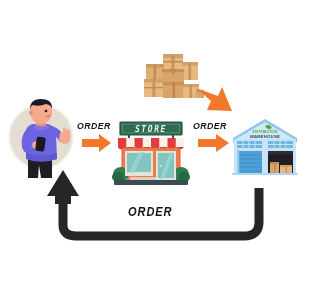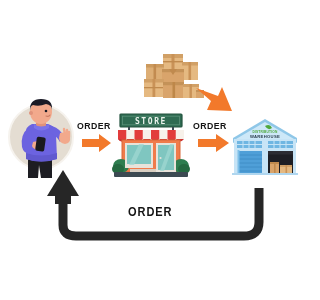--- a/index.html
+++ b/index.html
@@ -11,20 +11,21 @@
     width: 300px;
     height: 300px;
     overflow: hidden;
     font-family: "Liberation Sans", sans-serif;
   }
   #canvas {
     position: relative;
     width: 300px;
     height: 300px;
     background: #ffffff;
+    font-style: italic;
   }
   .abs { position: absolute; }
 
   
   .order-label {
     position: absolute;
     font-family: "Liberation Sans", sans-serif;
     font-weight: bold;
     color: #141414;
     letter-spacing: 0.5px;
@@ -36,21 +37,21 @@
   #order-label-2 { left: 193px; top: 120px; font-size: 9.5px; }
   #order-label-3 { left: 128px; top: 205px; font-size: 12px; letter-spacing: 1px; }
 
   
   .oarrow { position: absolute; }
 
   
   #person-group { left: 8px; top: 95px; width: 72px; height: 85px; }
 
   
-  #store-group { left: 112px; top: 112px; width: 78px; height: 68px; }
+  #store-group { left: 112px; top: 120px; width: 78px; height: 68px; }
 
   
   #warehouse-group { left: 232px; top: 118px; width: 66px; height: 60px; }
 
   
   #boxes-group { left: 142px; top: 52px; width: 62px; height: 52px; }
 
   
   #diagonal-arrow { left: 192px; top: 82px; width: 48px; height: 40px; }
 

